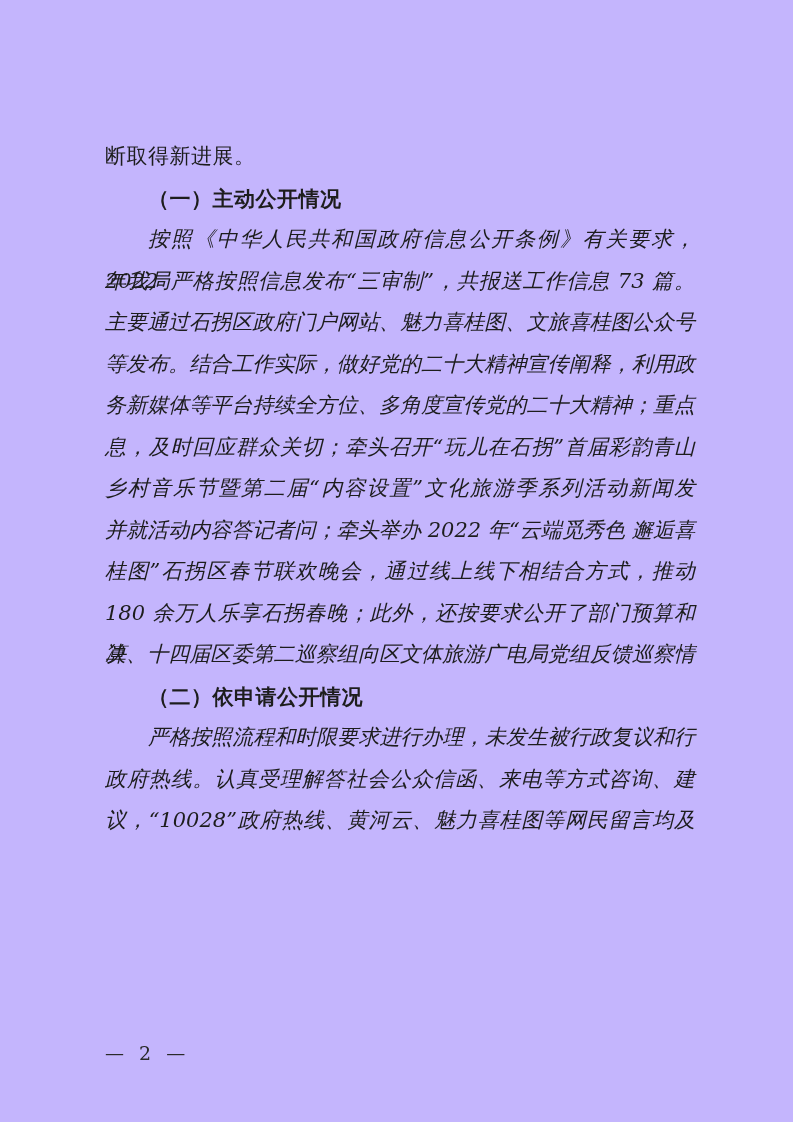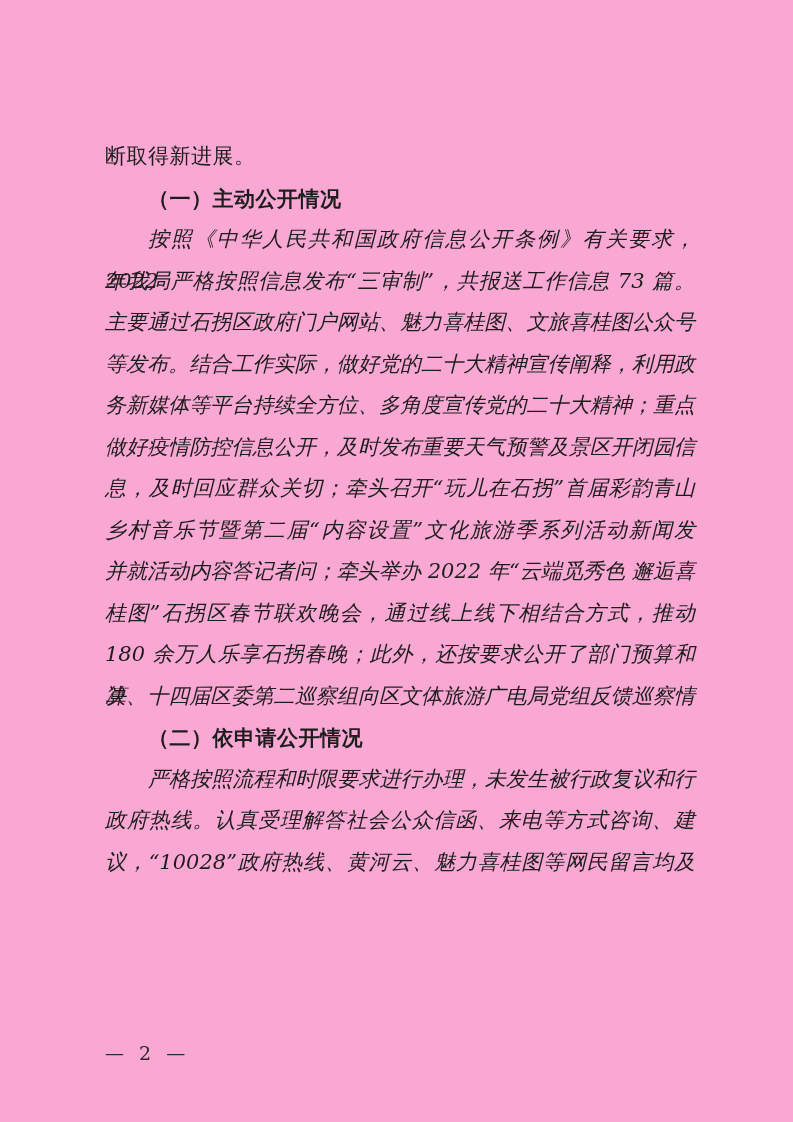--- a/index.html
+++ b/index.html
@@ -5,21 +5,21 @@
   html, body {
     margin: 0;
     padding: 0;
     background: #e8e8e8;
   }
   .page {
     position: relative;
     width: 793px;
     height: 1122px;
     margin: 0 auto;
-    background: #f9a8d4;
+    background: #c4b5fd;
     overflow: hidden;
     font-family: "DejaVu Serif", "Liberation Serif", serif;
   }
   .text-block {
     position: absolute;
     left: 105px;
     top: 136px;
     width: 590px;
   }
   .line {
@@ -61,21 +61,20 @@
 
 <div class="page">
   <div class="text-block">
       <div class="line">断取得新进展。</div>
       <div class="line indent heading">（一）主动公开情况</div>
       <div class="line justify indent">按照《中华人民共和国政府信息公开条例》有关要求，2022</div>
       <div class="line justify">年我局严格按照信息发布“三审制”，共报送工作信息 73 篇。</div>
       <div class="line justify">主要通过石拐区政府门户网站、魅力喜桂图、文旅喜桂图公众号</div>
       <div class="line justify">等发布。结合工作实际，做好党的二十大精神宣传阐释，利用政</div>
       <div class="line justify">务新媒体等平台持续全方位、多角度宣传党的二十大精神；重点</div>
-      <div class="line justify">做好疫情防控信息公开，及时发布重要天气预警及景区开闭园信</div>
       <div class="line justify">息，及时回应群众关切；牵头召开“玩儿在石拐”首届彩韵青山</div>
       <div class="line justify">乡村音乐节暨第二届“内容设置”文化旅游季系列活动新闻发</div>
       <div class="line justify">并就活动内容答记者问；牵头举办 2022 年“云端觅秀色 邂逅喜</div>
       <div class="line justify">桂图”石拐区春节联欢晚会，通过线上线下相结合方式，推动</div>
       <div class="line justify">180 余万人乐享石拐春晚；此外，还按要求公开了部门预算和决</div>
       <div class="line justify">算、十四届区委第二巡察组向区文体旅游广电局党组反馈巡察情</div>
       <div class="line indent heading">（二）依申请公开情况</div>
       <div class="line justify indent">严格按照流程和时限要求进行办理，未发生被行政复议和行</div>
       <div class="line justify">政府热线。认真受理解答社会公众信函、来电等方式咨询、建</div>
       <div class="line justify">议，“10028”政府热线、黄河云、魅力喜桂图等网民留言均及</div>

